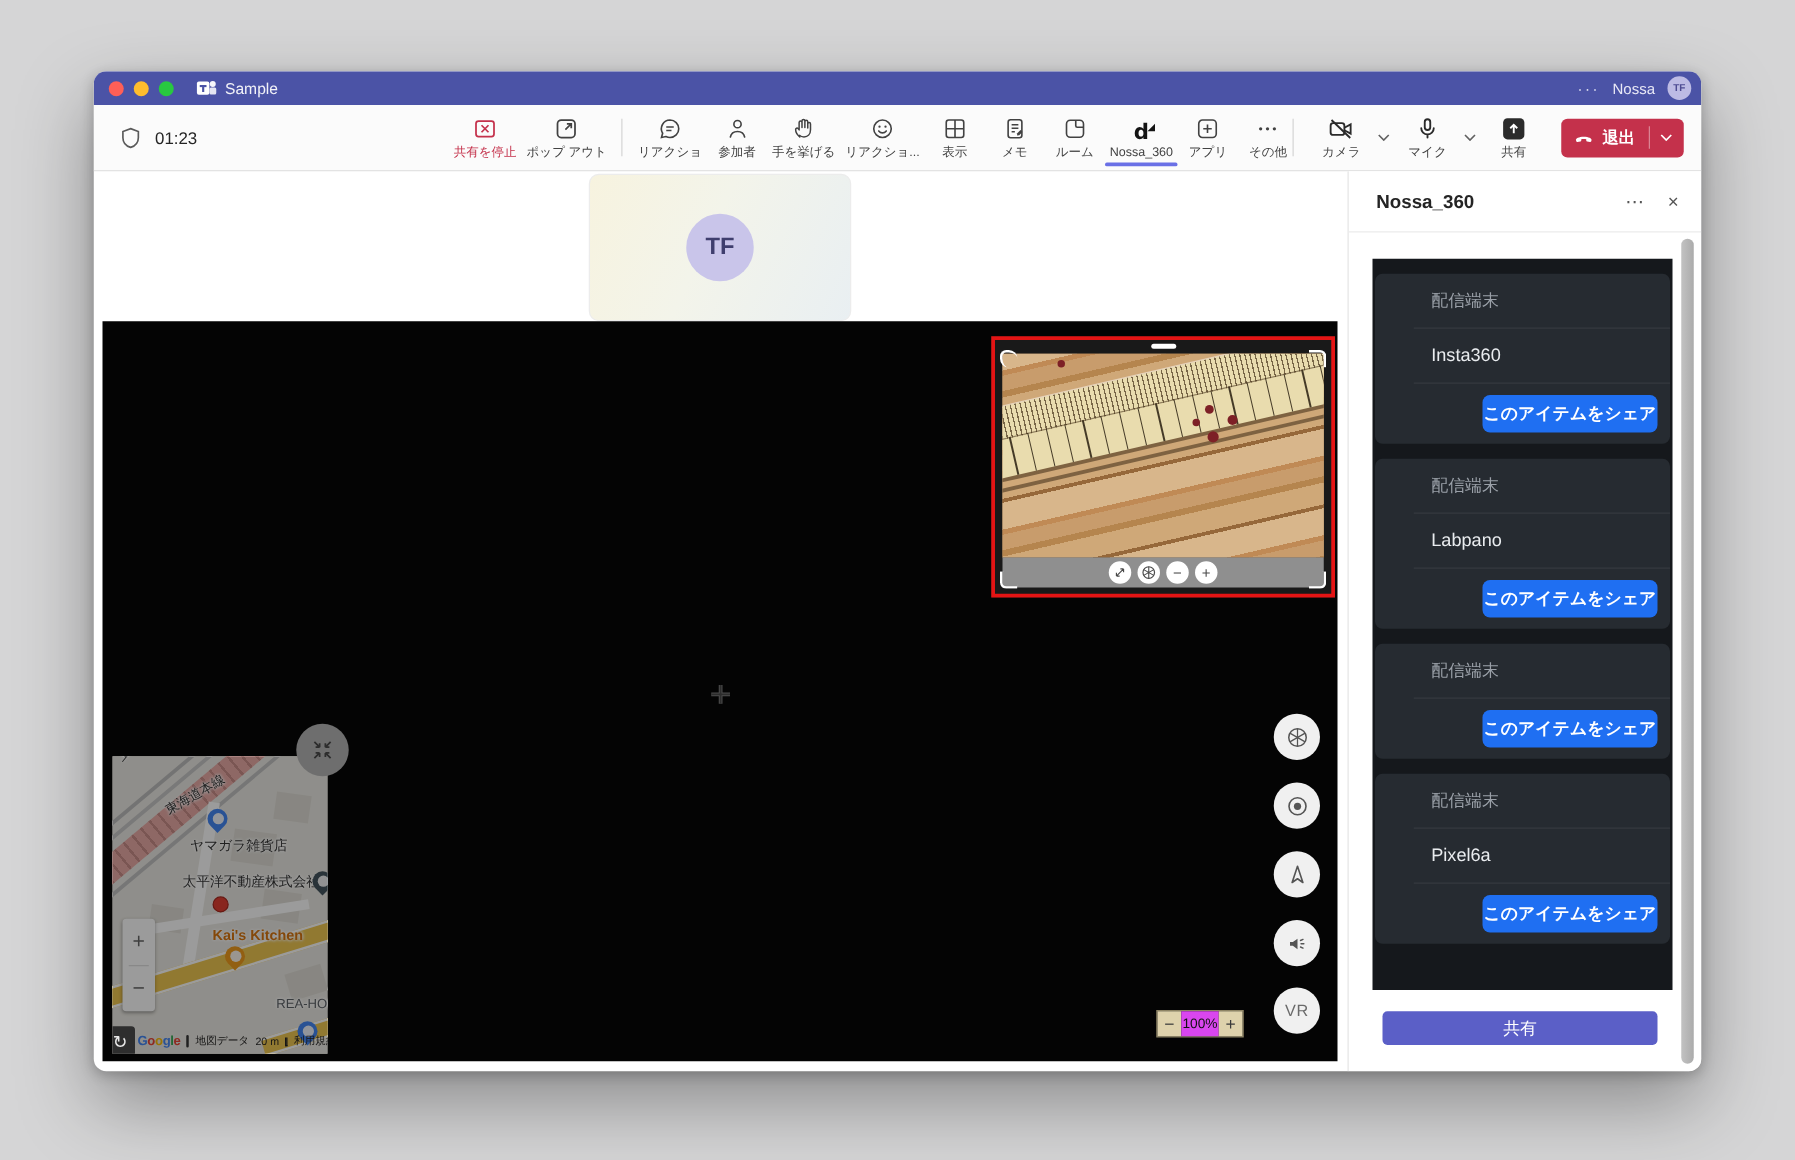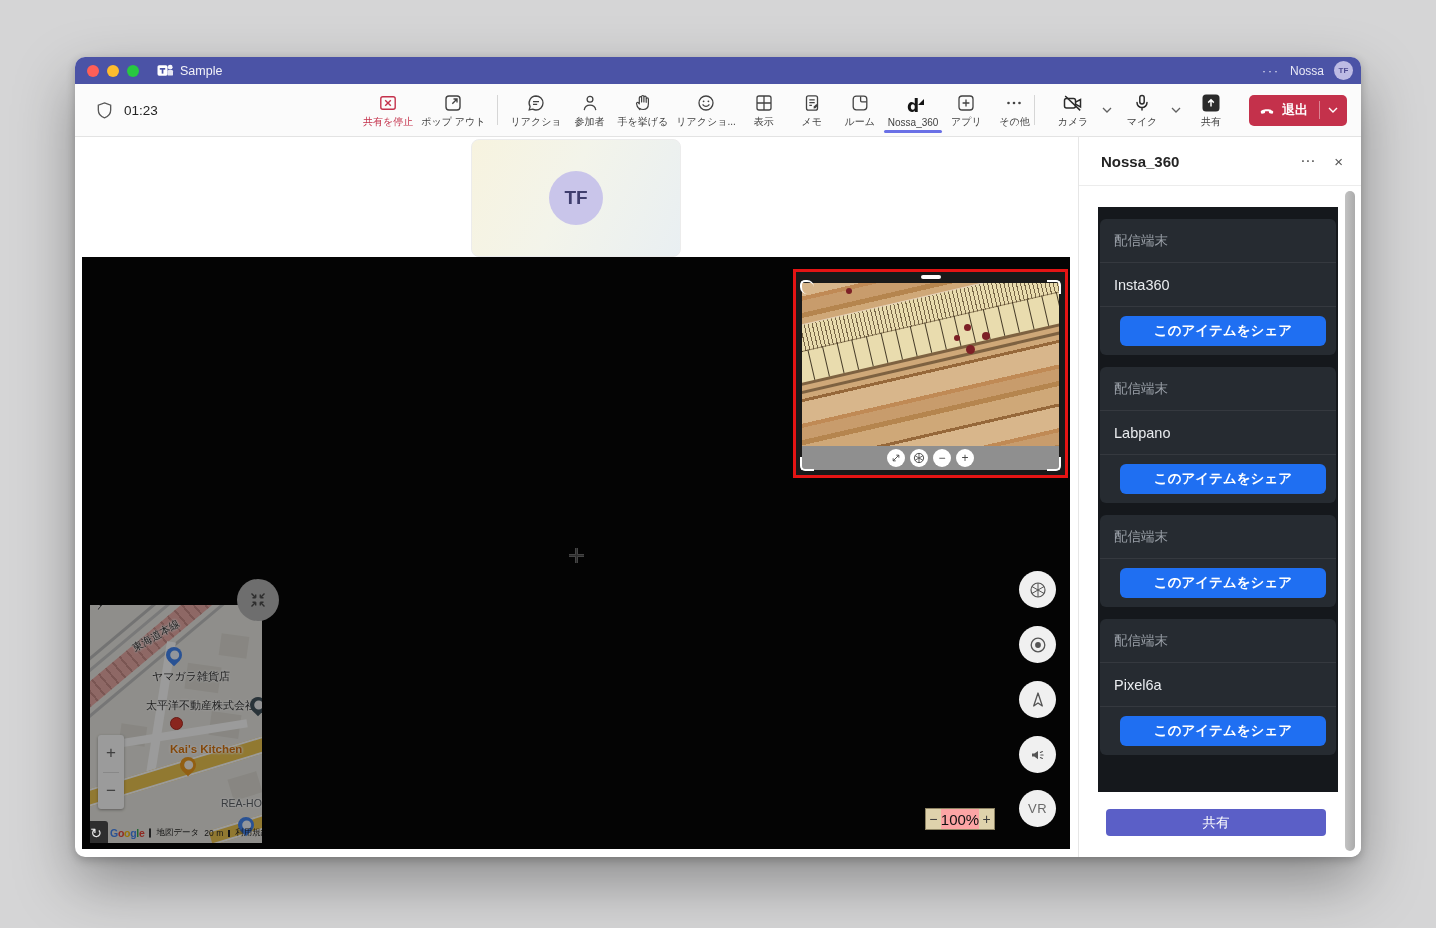--- a/index.html
+++ b/index.html
@@ -71,21 +71,21 @@
         font-size:12px;line-height:1;cursor:pointer;}
 
   
   .sbtn{position:absolute;left:937px;width:37px;height:37px;border-radius:50%;background:#f0f0f0;color:#555;
         display:flex;align-items:center;justify-content:center;cursor:pointer;}
   .sbtn.vr{font-size:13px;color:#6a6a6a;letter-spacing:.5px;}
 
   
   .czoom{position:absolute;left:843px;top:551px;width:70px;height:22px;display:flex;border:1px solid #8e8464;box-sizing:border-box;}
   .czseg{width:19px;background:#ded2ac;color:#3a3a3a;display:flex;align-items:center;justify-content:center;font-size:14px;cursor:pointer;}
-  .czval{flex:1;background:#fca5a5;color:#111;display:flex;align-items:center;justify-content:center;font-size:15px;}
+  .czval{flex:1;background:#d946ef;color:#111;display:flex;align-items:center;justify-content:center;font-size:11px;}
 
   
   .map{position:absolute;left:8px;top:348px;width:172px;height:238px;background:#eceae4;overflow:hidden;}
   .bld{position:absolute;background:#dfddd6;}
   .rail{position:absolute;left:-70px;top:-12px;width:300px;height:92px;transform:rotate(-40deg);}
   .rail .t1{position:absolute;left:0;right:0;top:8px;height:3px;background:#bdbdbd;}
   .rail .t2{position:absolute;left:0;right:0;top:17px;height:3px;background:#c6c6c6;}
   .rail .band{position:absolute;left:0;right:0;top:27px;height:20px;background:#e9aaa5;
               background-image:repeating-linear-gradient(90deg,rgba(175,115,110,.55) 0 2px,transparent 2px 9px);}
   .rail .t3{position:absolute;left:0;right:0;top:52px;height:3px;background:#c2c2c2;}
@@ -115,25 +115,25 @@
   .panel{position:absolute;left:1003px;top:80px;width:283px;bottom:0;background:#fff;border-left:1px solid #e6e6e6;box-sizing:border-box;}
   .p-head{position:absolute;left:0;right:0;top:0;height:49px;display:flex;align-items:center;padding:0 18px 0 22px;
           border-bottom:1px solid #ececec;box-sizing:border-box;}
   .p-title{font-size:15px;font-weight:bold;color:#242424;}
   .p-actions{margin-left:auto;display:flex;align-items:center;gap:18px;color:#555;}
   .p-more{font-size:15px;letter-spacing:1px;cursor:pointer;}
   .p-close{font-size:15px;cursor:pointer;}
   .darklist{position:absolute;left:19px;top:70px;width:240px;height:585px;background:#15181c;overflow:hidden;
             padding:12px 2px 0 2px;box-sizing:border-box;}
   .card{background:#262b31;border-radius:6px;margin-bottom:12px;overflow:hidden;}
-  .crow{height:44px;display:flex;align-items:center;padding:0 14px;border-bottom:1px solid rgba(255,255,255,.07);box-sizing:border-box;}
+  .crow{height:44px;display:flex;align-items:center;padding:0 14px;border-bottom:1px solid rgba(255,255,255,.07);box-sizing:border-box;margin-left:31px;}
   .crow.lab{color:#9aa0a8;font-size:13.5px;}
   .crow.dev{color:#e9ecef;font-size:14.5px;}
   .crow.btnrow{height:48px;justify-content:flex-end;border-bottom:none;padding-right:10px;}
-  .sharebtn{height:30px;padding:0 34px;border:none;border-radius:6px;background:#1f6ff2;color:#fff;font-size:13.5px;
+  .sharebtn{height:30px;padding:0 1px;border:none;border-radius:6px;background:#1f6ff2;color:#fff;font-size:13.5px;
             font-weight:600;cursor:pointer;white-space:nowrap;font-family:inherit;}
   .p-share{position:absolute;left:27px;top:672px;width:220px;height:27px;border:none;border-radius:4px;background:#5b5fc7;
            color:#fff;font-size:13.5px;cursor:pointer;font-family:inherit;}
   .vscroll{position:absolute;left:1270px;top:134px;width:10px;height:660px;border-radius:5px;
            background:linear-gradient(90deg,#c2c2c2,#ababab);}
 
   svg{display:block;}
 </style>
 </head>
 <body>

